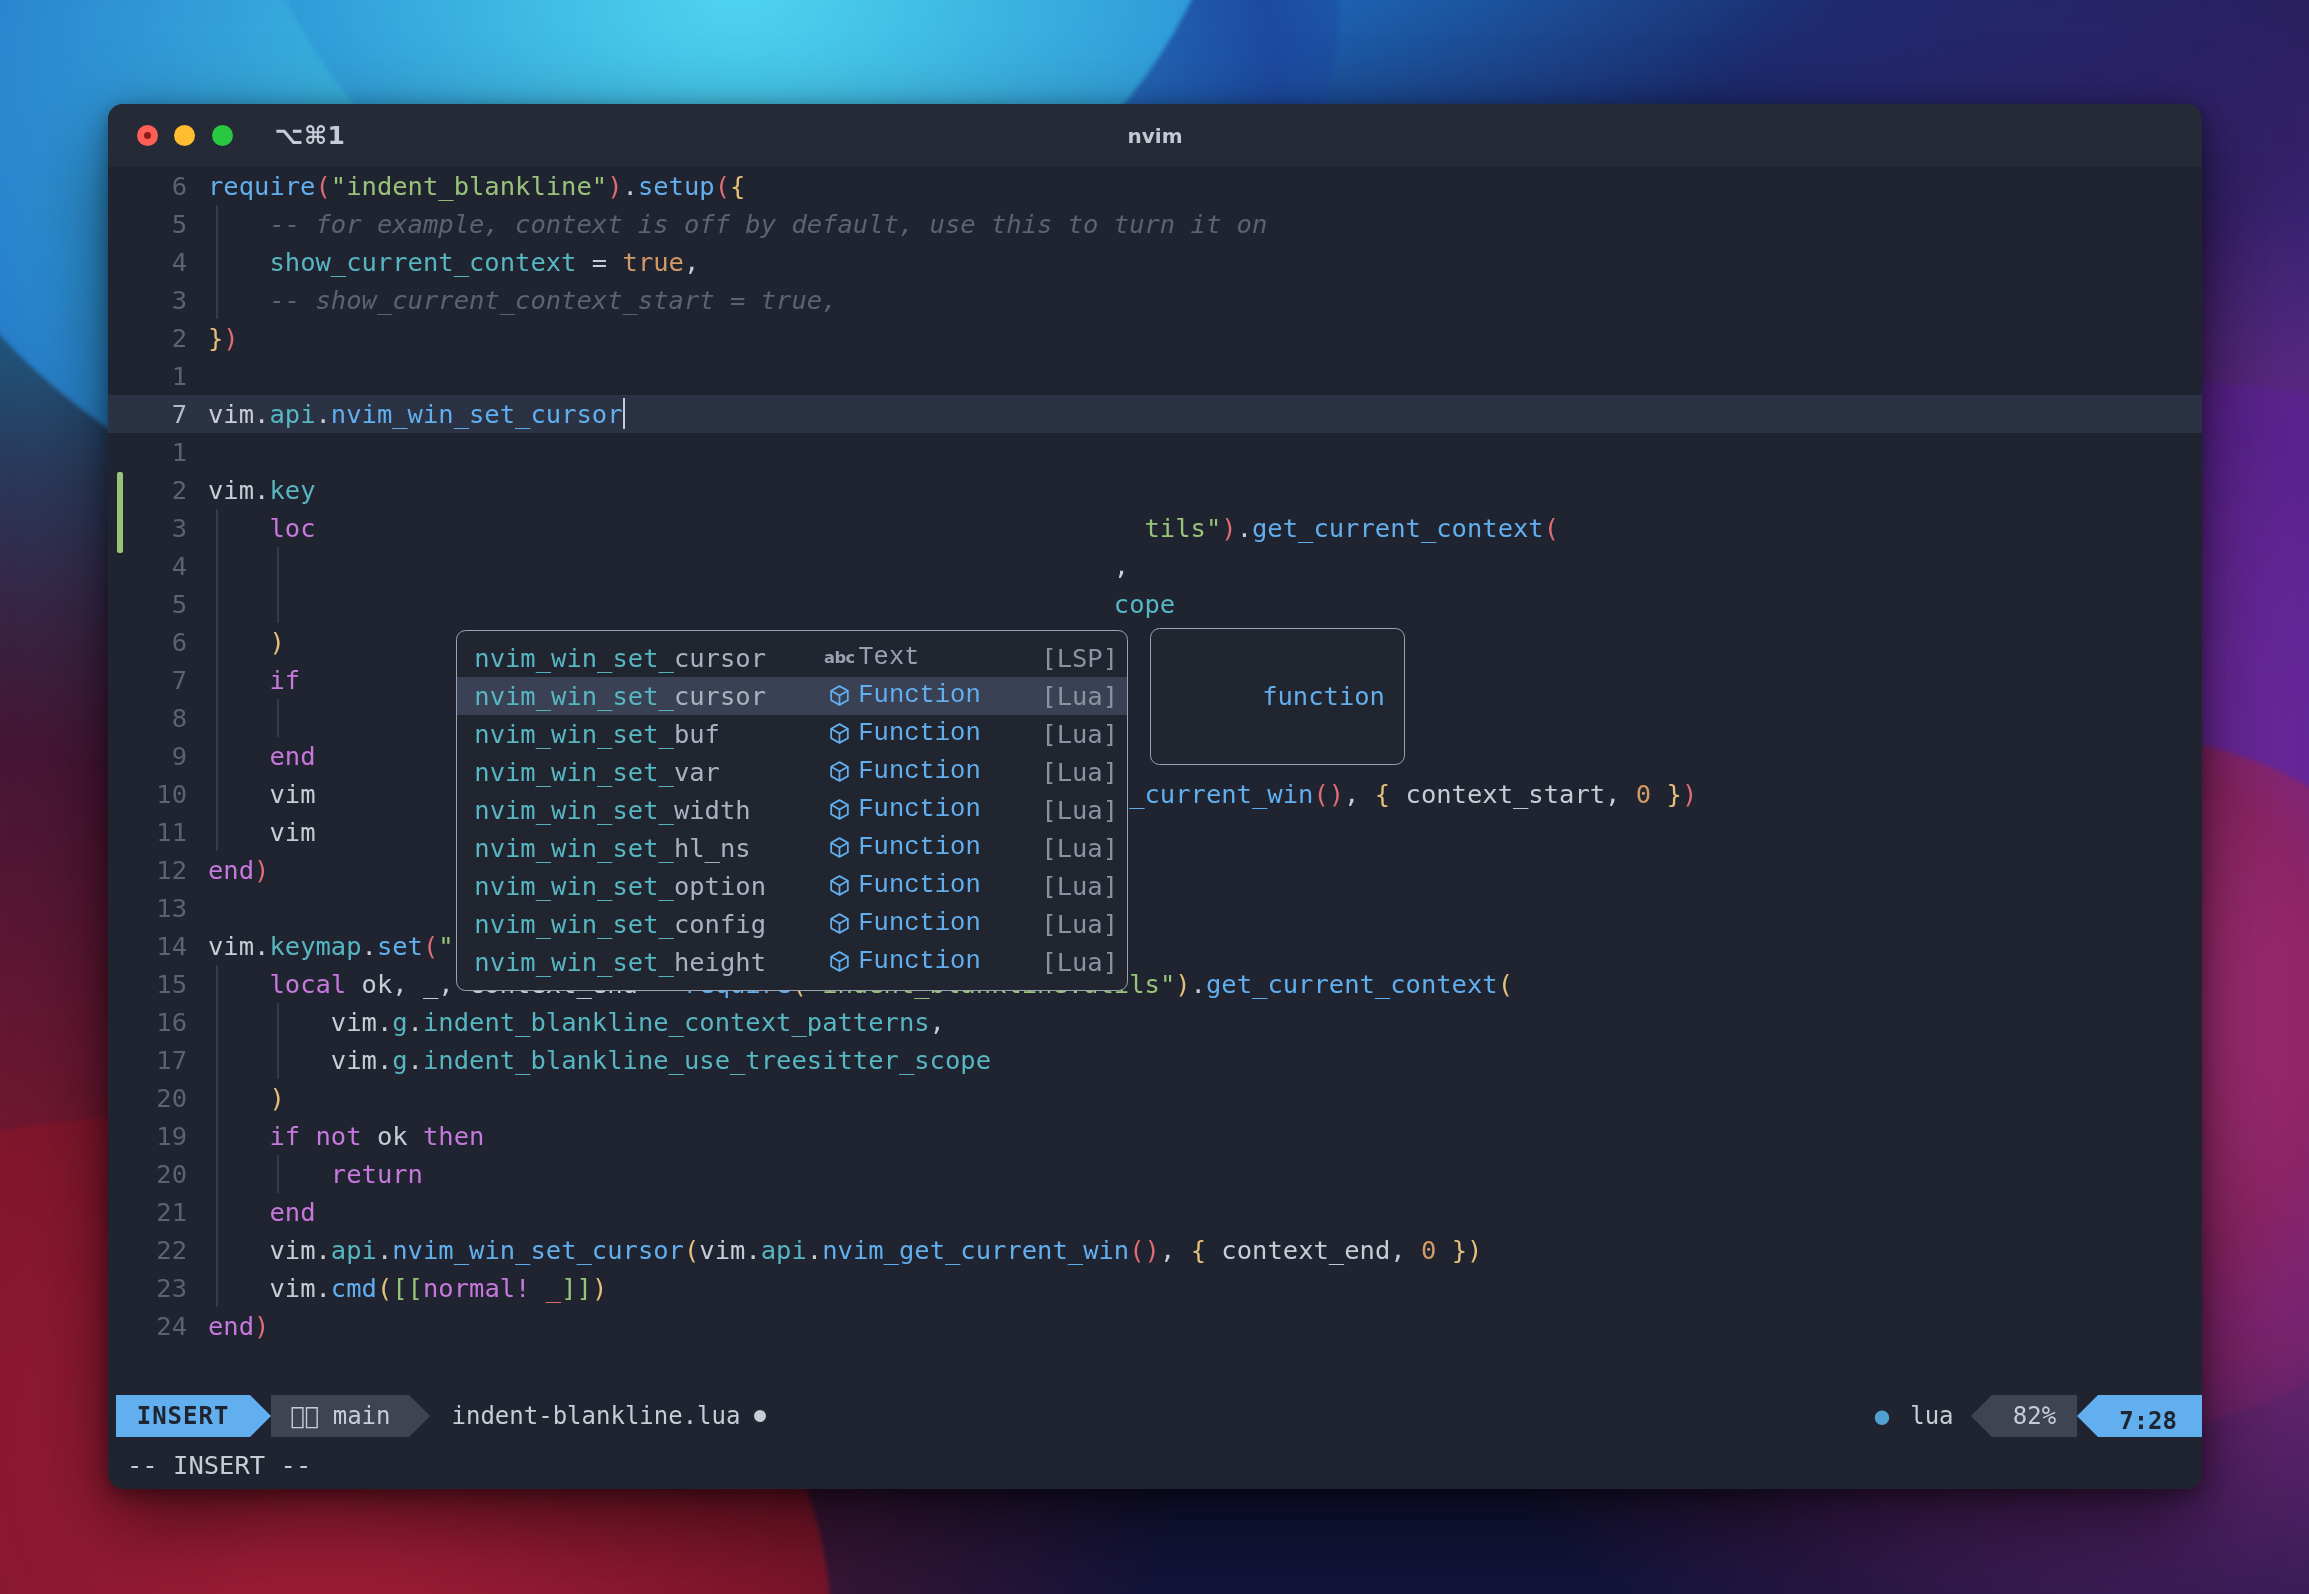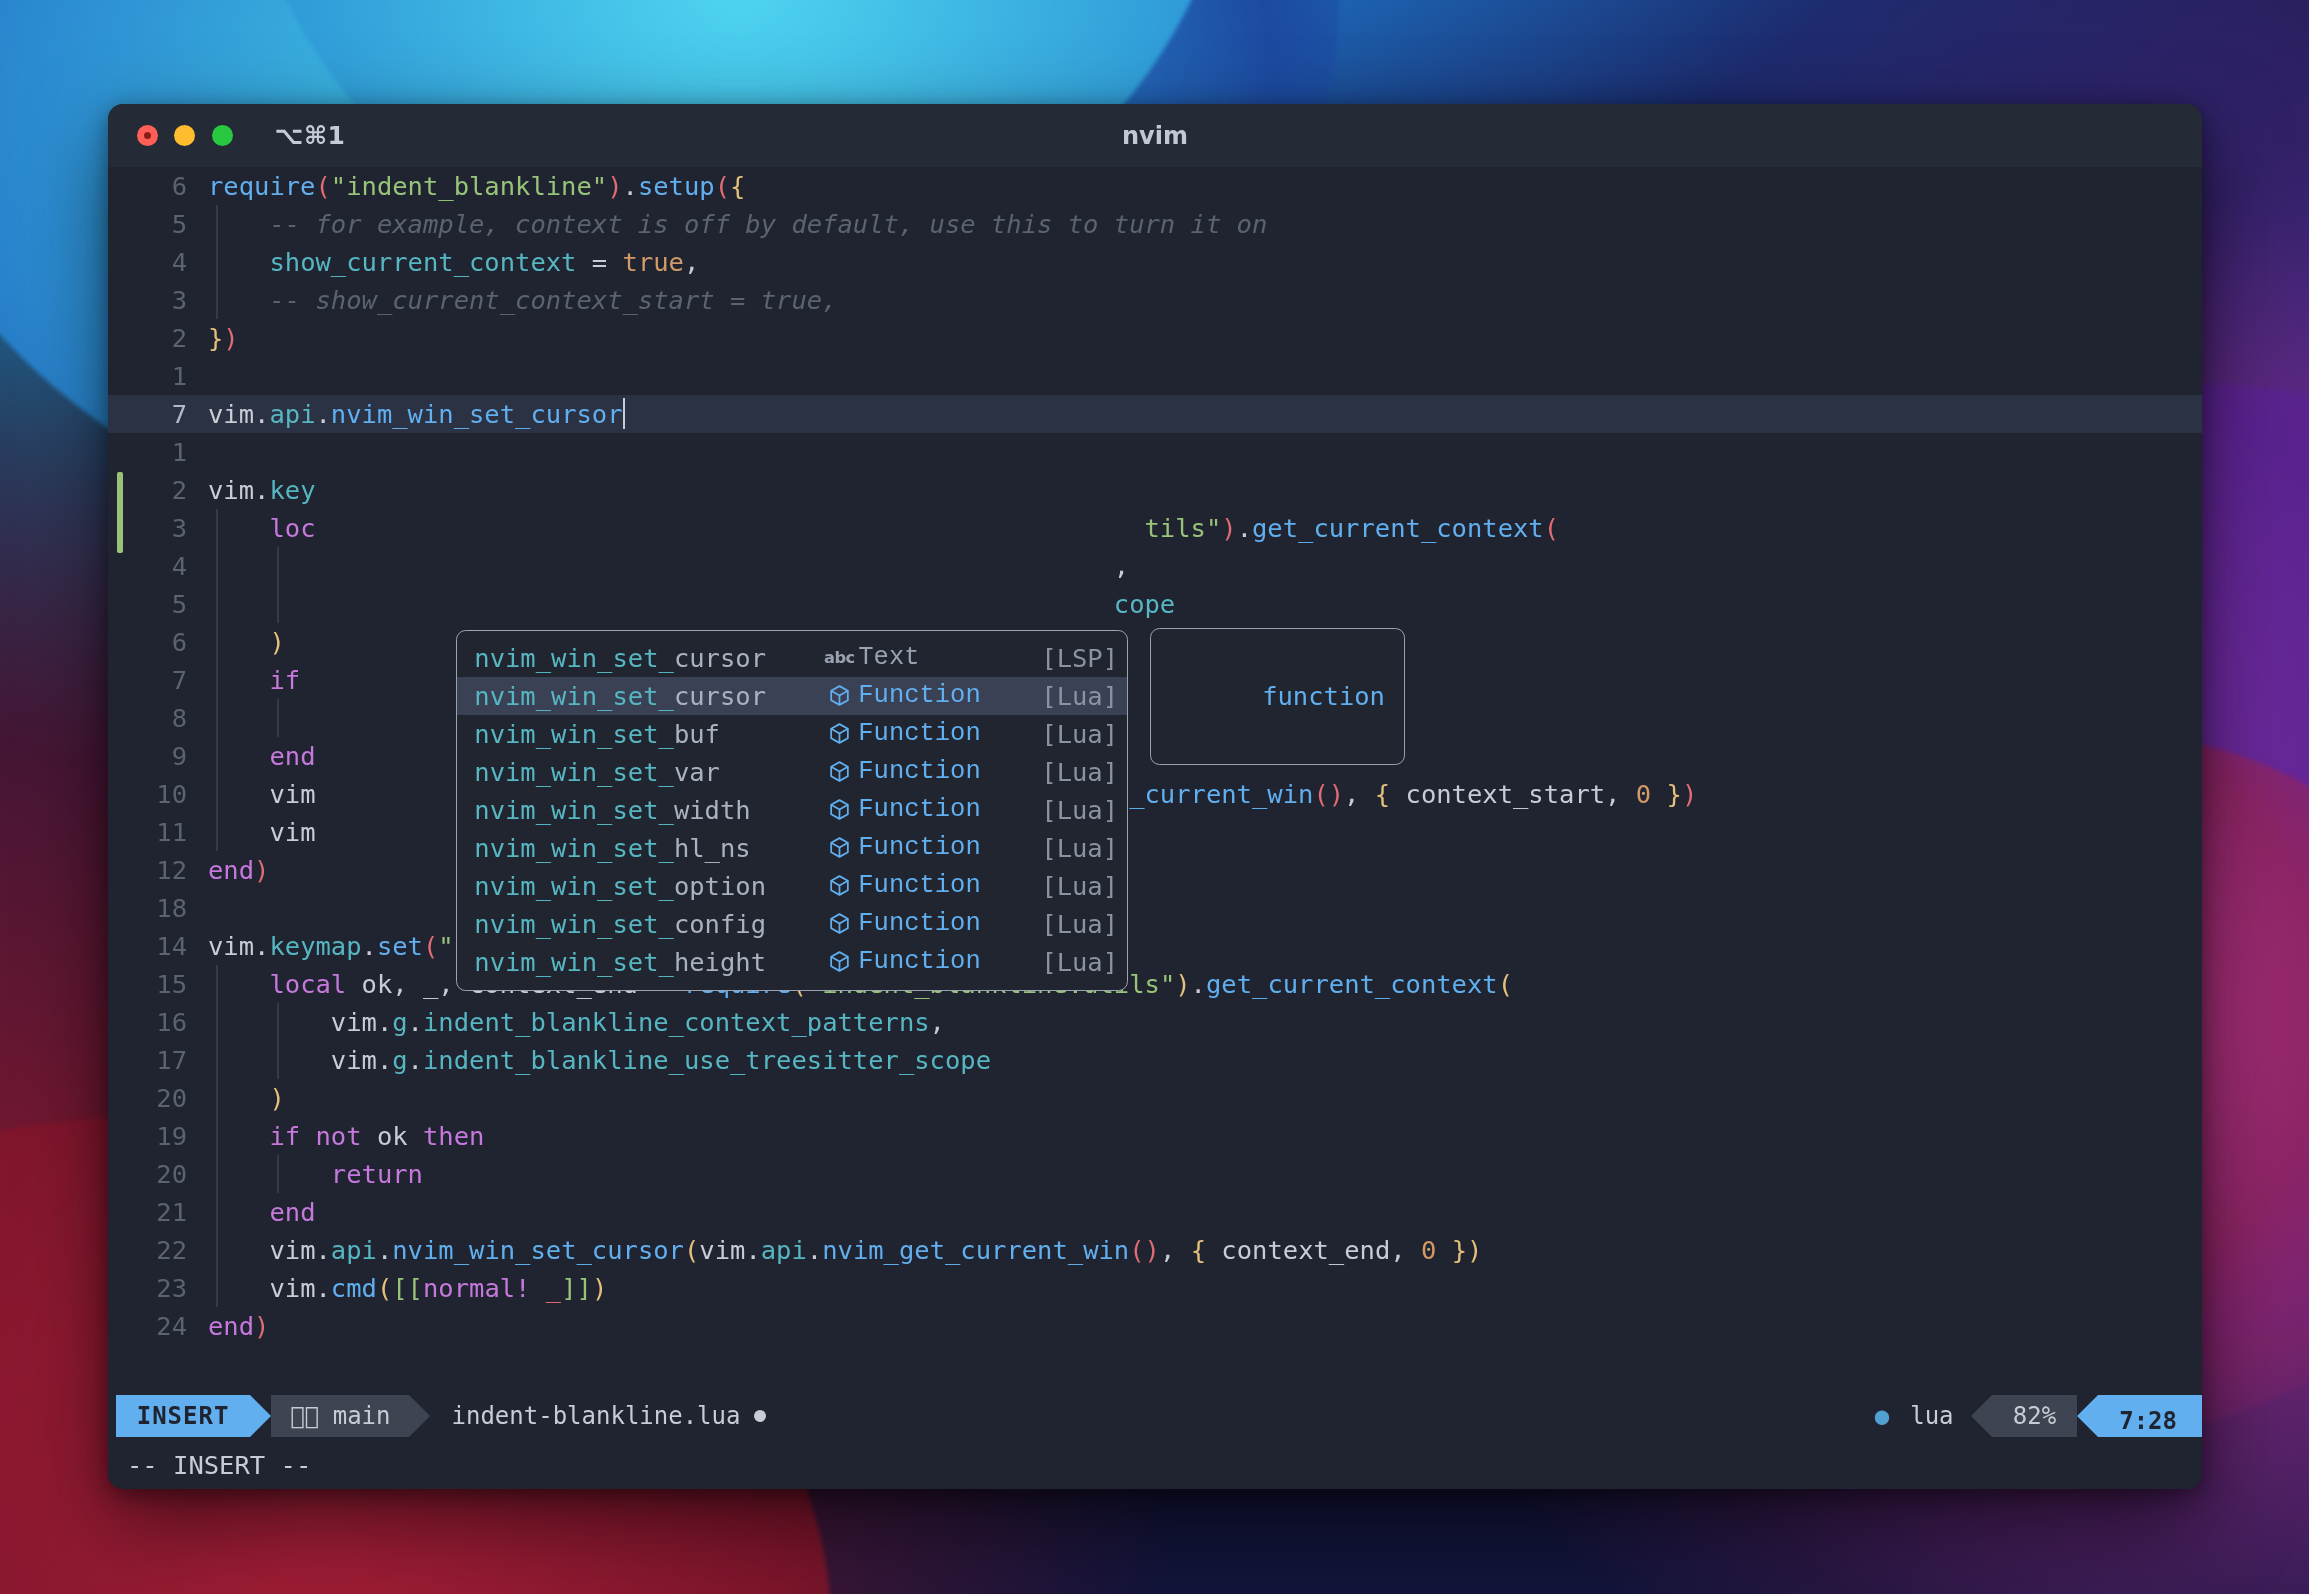--- a/index.html
+++ b/index.html
@@ -52,21 +52,21 @@
   .dot.yellow{background:#febc2e;}
   .dot.green{background:#28c840;}
   .dot.red::after{content:"";display:block;width:7.7px;height:7.7px;border-radius:50%;
       background:#8b1d16;margin:6.7px auto;}
   #tabkey{
     margin-left:42px; color:#c6ccd6; font-size:25px; font-weight:700;
     font-family:"DejaVu Sans","Liberation Sans",sans-serif; letter-spacing:0.5px;
   }
   #wintitle{
     position:absolute; left:0; right:0; text-align:center;
-    color:#c3c9d3; font-size:24px; font-weight:700;
+    color:#c3c9d3; font-size:20px; font-weight:700;
     font-family:"DejaVu Sans","Liberation Sans",sans-serif;
     pointer-events:none;
   }
 
   
   #editor{
     position:relative; flex:1 1 auto; background:#1f2430;
     font-size:25.5px; line-height:38px; overflow:hidden;
   }
   .line{
@@ -218,21 +218,21 @@
         <div class="line"><div class="gutter">3</div><div class="code"><span class="pl">    </span><span class="kw">loc</span><span class="pl">                                                      </span><span class="str">tils"</span><span class="paren">)</span><span class="pl">.</span><span class="fn">get_current_context</span><span class="paren">(</span></div><div class="ig" style="left: 108px;"></div></div>
         <div class="line"><div class="gutter">4</div><div class="code"><span class="pl">                                                           ,</span></div><div class="ig" style="left: 108px;"></div><div class="ig" style="left: 169px;"></div></div>
         <div class="line"><div class="gutter">5</div><div class="code"><span class="fld">                                                           cope</span></div><div class="ig" style="left: 108px;"></div><div class="ig" style="left: 169px;"></div></div>
         <div class="line"><div class="gutter">6</div><div class="code"><span class="pl">    </span><span class="punc">)</span></div><div class="ig" style="left: 108px;"></div></div>
         <div class="line"><div class="gutter">7</div><div class="code"><span class="pl">    </span><span class="kw">if</span></div><div class="ig" style="left: 108px;"></div></div>
         <div class="line"><div class="gutter">8</div><div class="code"><span class="pl"></span></div><div class="ig" style="left: 108px;"></div><div class="ig" style="left: 169px;"></div></div>
         <div class="line"><div class="gutter">9</div><div class="code"><span class="pl">    </span><span class="kw">end</span></div><div class="ig" style="left: 108px;"></div></div>
         <div class="line"><div class="gutter">10</div><div class="code"><span class="pl">    </span><span class="pl">vim</span><span class="fn">                                                    t_current_win</span><span class="paren">()</span><span class="pl">, </span><span class="punc">{</span><span class="pl"> context_start, </span><span class="num">0</span><span class="punc"> }</span><span class="paren">)</span></div><div class="ig" style="left: 108px;"></div></div>
         <div class="line"><div class="gutter">11</div><div class="code"><span class="pl">    </span><span class="pl">vim</span></div><div class="ig" style="left: 108px;"></div></div>
         <div class="line"><div class="gutter">12</div><div class="code"><span class="kw">end</span><span class="paren">)</span></div></div>
-        <div class="line"><div class="gutter">18</div><div class="code"></div></div>
+        <div class="line"><div class="gutter">13</div><div class="code"></div></div>
         <div class="line"><div class="gutter">14</div><div class="code"><span class="pl">vim</span><span class="pl">.</span><span class="fld">keymap</span><span class="pl">.</span><span class="fn">set</span><span class="paren">(</span><span class="str">"n"</span><span class="pl">, </span><span class="str">"]c"</span><span class="pl">, </span><span class="kw">function</span><span class="punc">()</span></div></div>
         <div class="line"><div class="gutter">15</div><div class="code"><span class="pl">    </span><span class="kw">local</span><span class="pl"> ok, _, context_end = </span><span class="fn">require</span><span class="punc">(</span><span class="str">"indent_blankline.utils"</span><span class="punc">)</span><span class="pl">.</span><span class="fn">get_current_context</span><span class="punc">(</span></div><div class="ig" style="left: 108px;"></div></div>
         <div class="line"><div class="gutter">16</div><div class="code"><span class="pl">        </span><span class="pl">vim</span><span class="pl">.</span><span class="fld">g</span><span class="pl">.</span><span class="fld">indent_blankline_context_patterns</span><span class="pl">,</span></div><div class="ig" style="left: 108px;"></div><div class="ig" style="left: 169px;"></div></div>
         <div class="line"><div class="gutter">17</div><div class="code"><span class="pl">        </span><span class="pl">vim</span><span class="pl">.</span><span class="fld">g</span><span class="pl">.</span><span class="fld">indent_blankline_use_treesitter_scope</span></div><div class="ig" style="left: 108px;"></div><div class="ig" style="left: 169px;"></div></div>
         <div class="line"><div class="gutter">20</div><div class="code"><span class="pl">    </span><span class="punc">)</span></div><div class="ig" style="left: 108px;"></div></div>
         <div class="line"><div class="gutter">19</div><div class="code"><span class="pl">    </span><span class="kw">if</span><span class="pl"> </span><span class="kw">not</span><span class="pl"> ok </span><span class="kw">then</span></div><div class="ig" style="left: 108px;"></div></div>
         <div class="line"><div class="gutter">20</div><div class="code"><span class="pl">        </span><span class="kw">return</span></div><div class="ig" style="left: 108px;"></div><div class="ig" style="left: 169px;"></div></div>
         <div class="line"><div class="gutter">21</div><div class="code"><span class="pl">    </span><span class="kw">end</span></div><div class="ig" style="left: 108px;"></div></div>
         <div class="line"><div class="gutter">22</div><div class="code"><span class="pl">    </span><span class="pl">vim</span><span class="pl">.</span><span class="fld">api</span><span class="pl">.</span><span class="fn">nvim_win_set_cursor</span><span class="punc">(</span><span class="pl">vim</span><span class="pl">.</span><span class="fld">api</span><span class="pl">.</span><span class="fn">nvim_get_current_win</span><span class="paren">()</span><span class="pl">, </span><span class="punc">{</span><span class="pl"> context_end, </span><span class="num">0</span><span class="punc"> }</span><span class="punc">)</span></div><div class="ig" style="left: 108px;"></div></div>
         <div class="line"><div class="gutter">23</div><div class="code"><span class="pl">    </span><span class="pl">vim</span><span class="pl">.</span><span class="fn">cmd</span><span class="punc">(</span><span class="str">[[</span><span class="kw">normal! </span><span class="paren">_</span><span class="str">]]</span><span class="punc">)</span></div><div class="ig" style="left: 108px;"></div></div>

